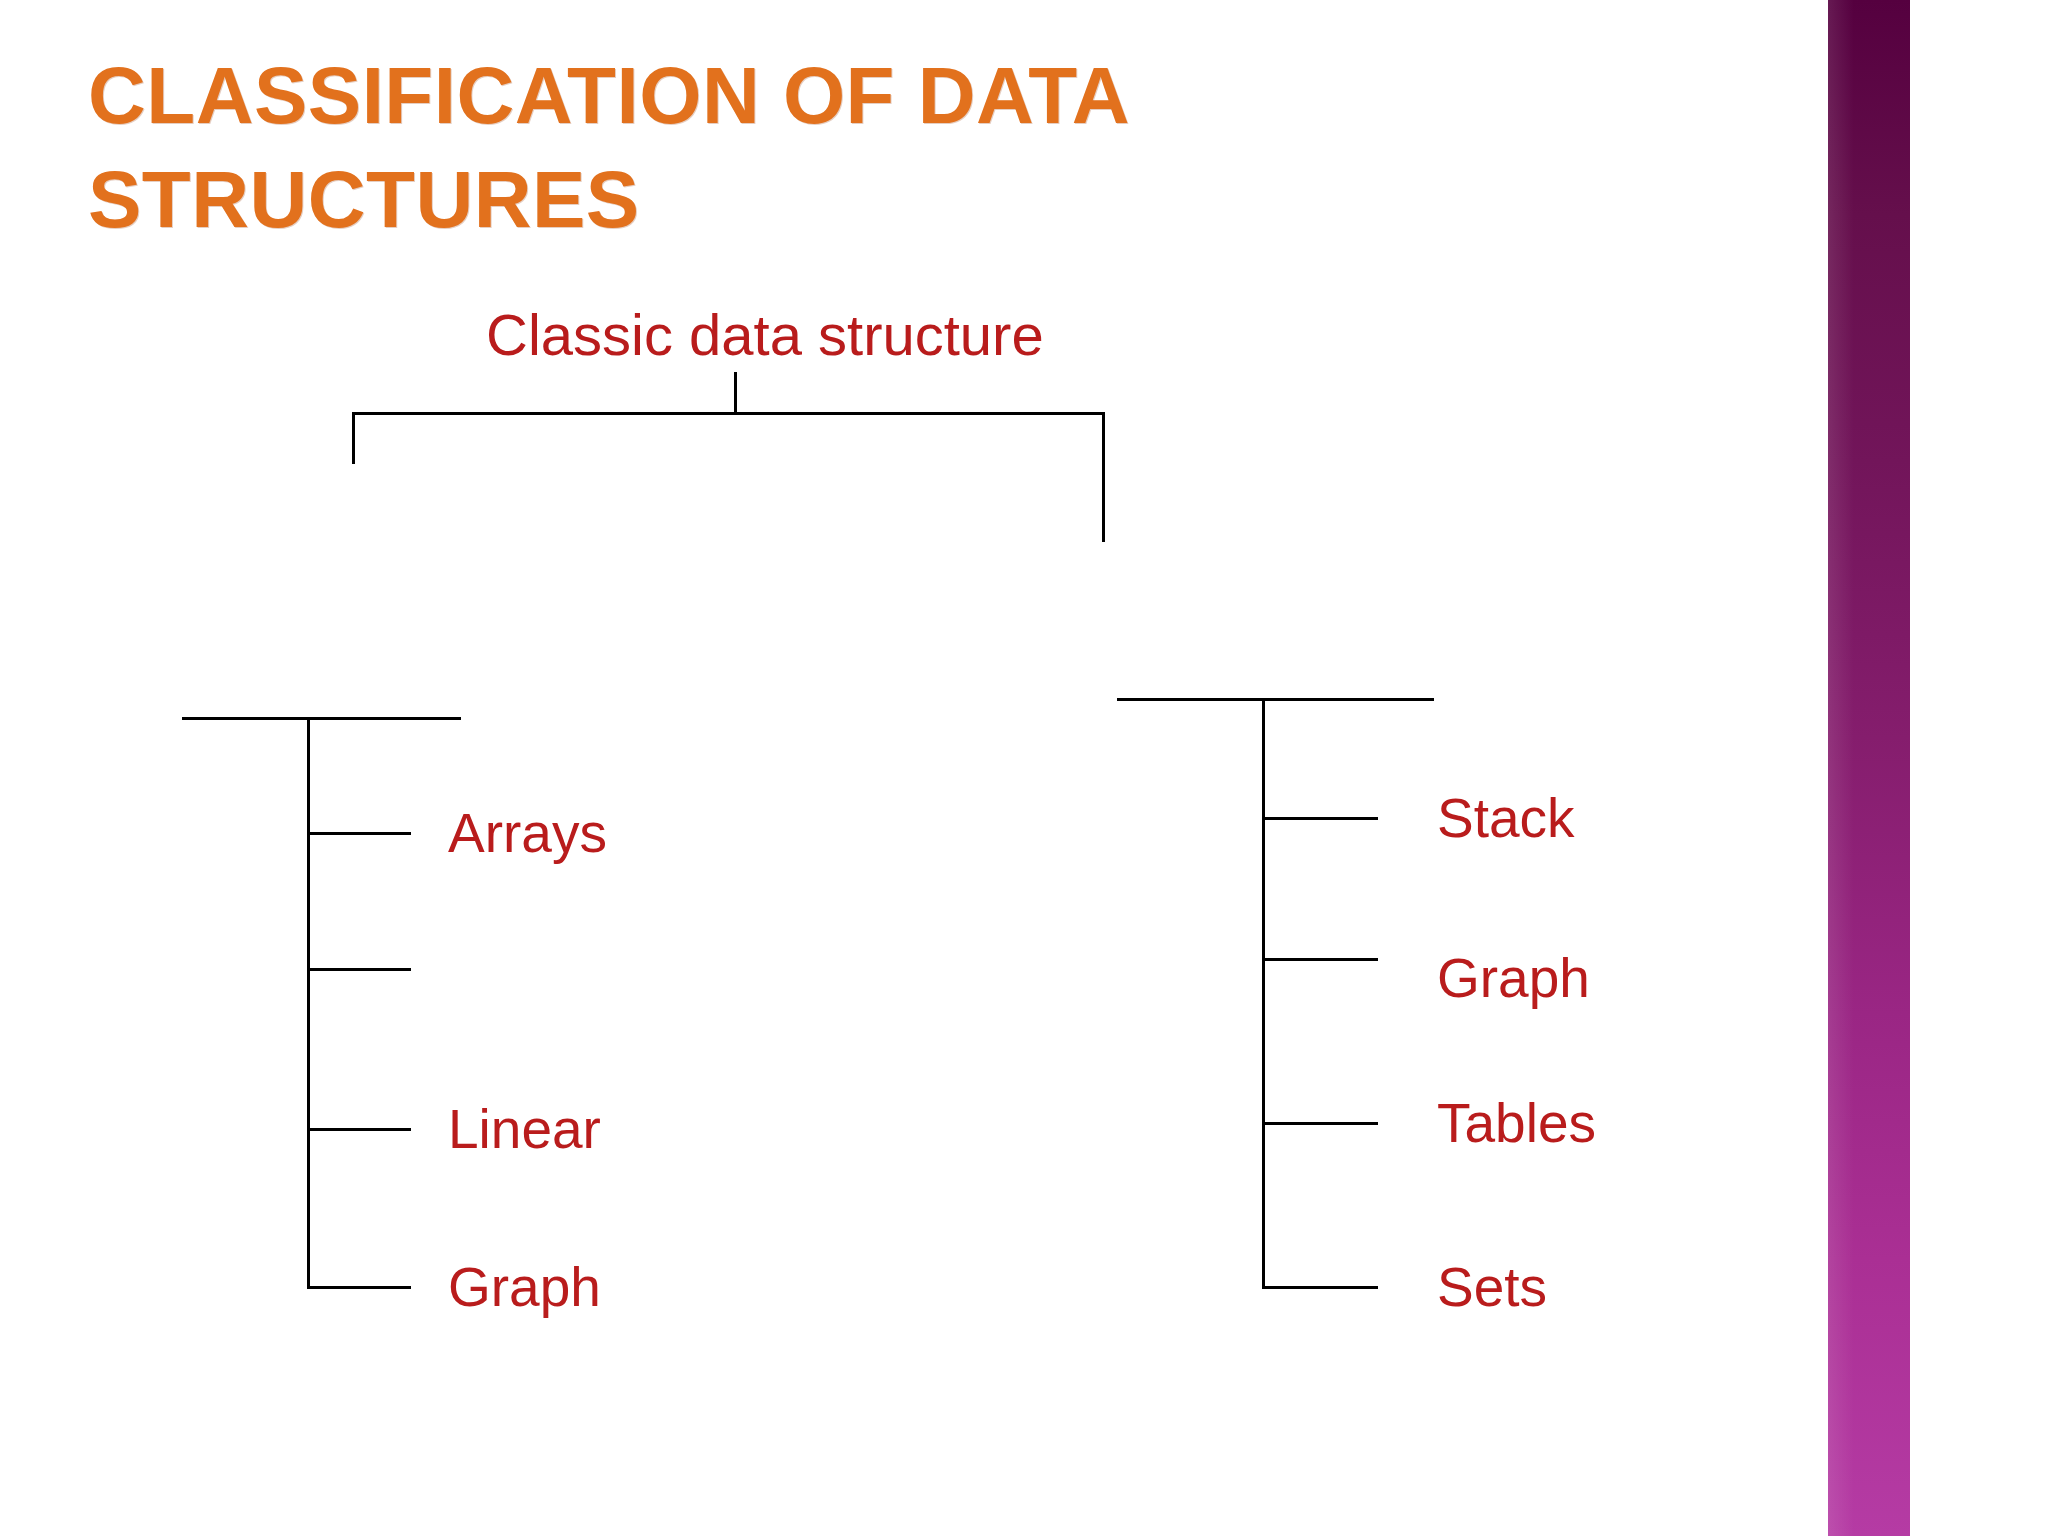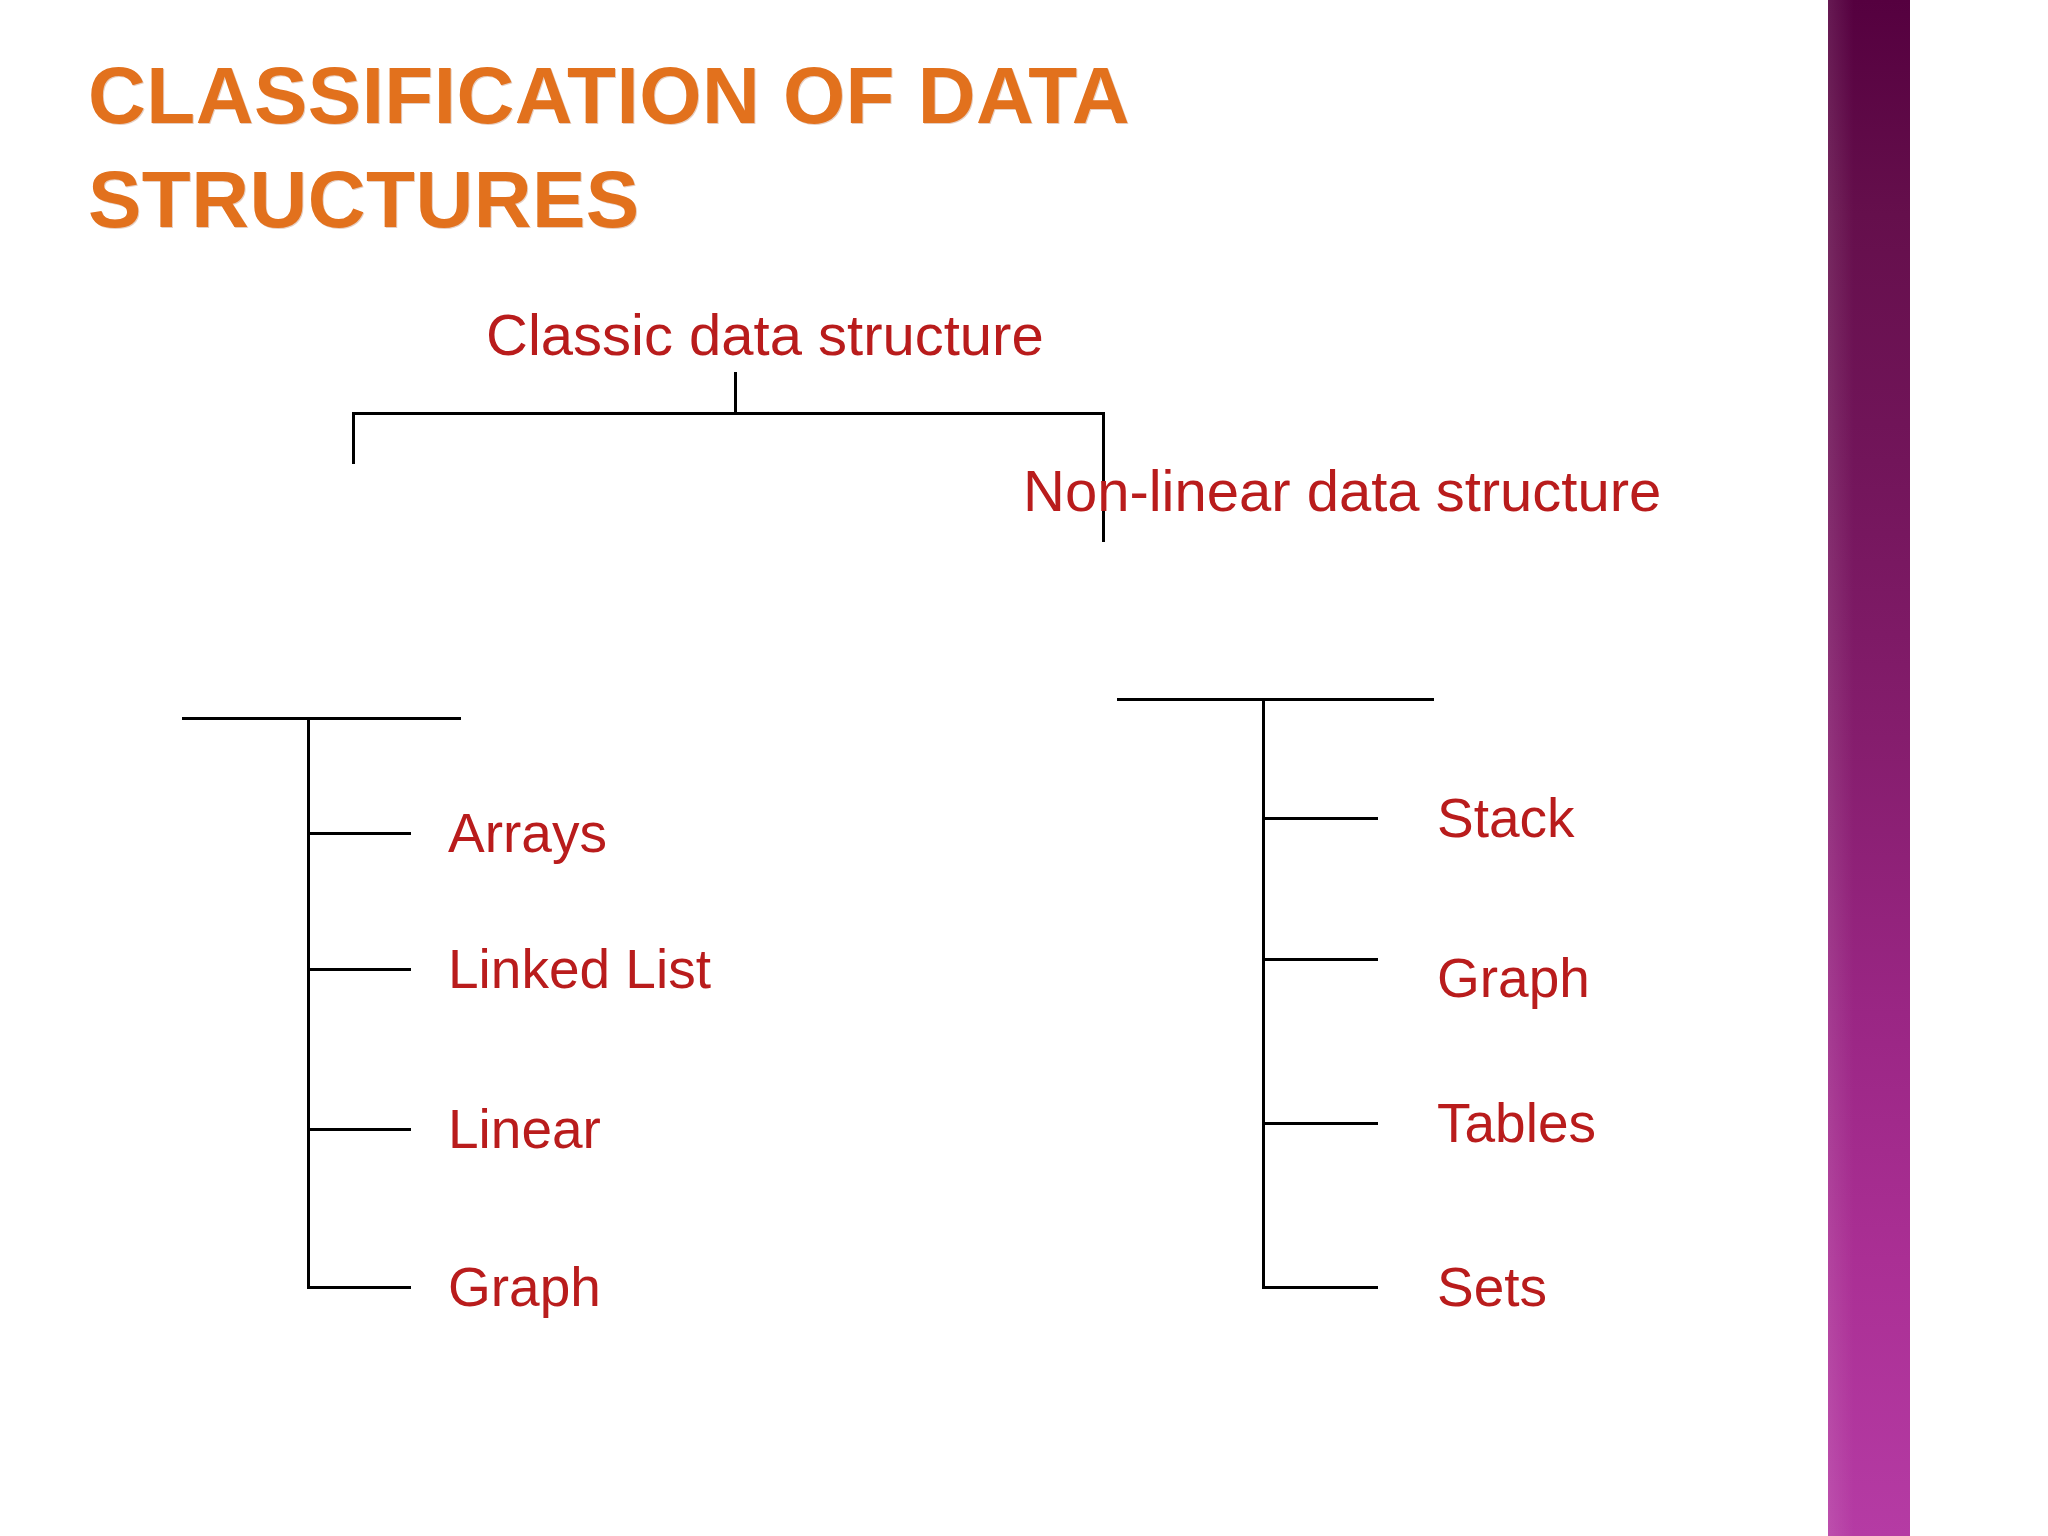--- a/index.html
+++ b/index.html
@@ -133,29 +133,27 @@
     <div class="vline" style="left:1102px; top:412px; height:130px;"></div>
 
 
     <div class="hline" style="left:182px; top:717px; width:279px;"></div>
     <div class="vline" style="left:307px; top:717px; height:572px;"></div>
 
     <div class="hline" style="left:307px; top:832px; width:104px;"></div>
     <div class="node-label lbl-leaf" style="left:448px; top:805px;">Arrays</div>
 
     <div class="hline" style="left:307px; top:968px; width:104px;"></div>
-    <div class="node-label lbl-leaf" style="left:448px; top:941px;">Linked List</div>
 
     <div class="hline" style="left:307px; top:1128px; width:104px;"></div>
     <div class="node-label lbl-leaf" style="left:448px; top:1101px;">Linear</div>
 
     <div class="hline" style="left:307px; top:1286px; width:104px;"></div>
     <div class="node-label lbl-leaf" style="left:448px; top:1259px;">Graph</div>
 
-    <div class="node-label lbl-l2" style="left:1023px; top:462px;">Non-linear data structure</div>
 
     <div class="hline" style="left:1117px; top:698px; width:317px;"></div>
     <div class="vline" style="left:1262px; top:698px; height:591px;"></div>
 
     <div class="hline" style="left:1262px; top:817px; width:116px;"></div>
     <div class="node-label lbl-leaf" style="left:1437px; top:790px;">Stack</div>
 
     <div class="hline" style="left:1262px; top:958px; width:116px;"></div>
     <div class="node-label lbl-leaf" style="left:1437px; top:950px;">Graph</div>
 

